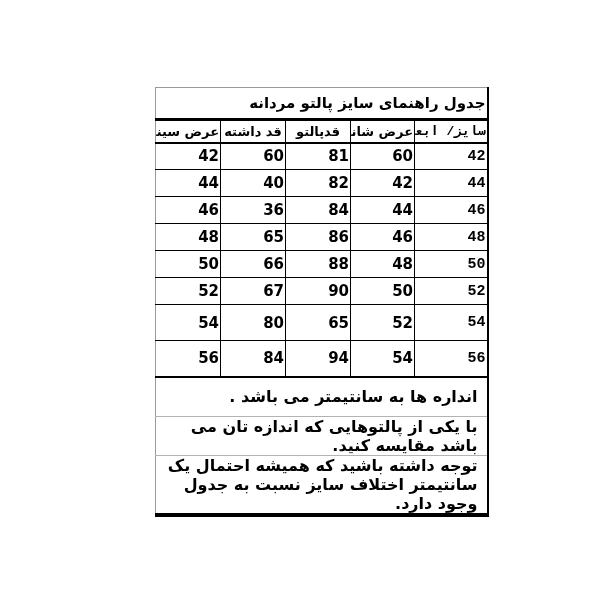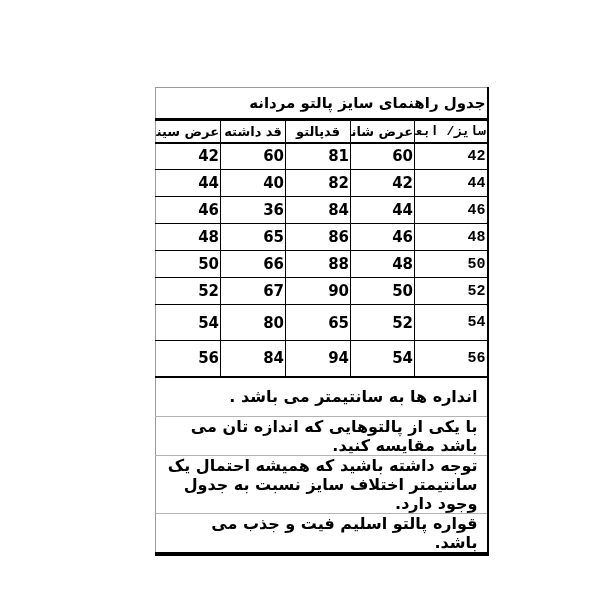--- a/index.html
+++ b/index.html
@@ -160,17 +160,14 @@
   <tbody id="notes-body">
       <tr>
         <td colspan="5" class="note-cell">انداره ها به سانتیمتر می باشد .</td>
       </tr>
       <tr>
         <td colspan="5" class="note-cell">با یکی از پالتوهایی که اندازه تان می باشد مقایسه کنید.</td>
       </tr>
       <tr>
         <td colspan="5" class="note-cell">توجه داشته باشید که همیشه احتمال یک سانتیمتر اختلاف سایز نسبت به جدول وجود دارد.</td>
       </tr>
-      <tr>
-        <td colspan="5" class="note-cell">قواره پالتو اسلیم فیت و جذب می باشد.</td>
-      </tr>
     </tbody>
 </table>
 
 </body></html>

